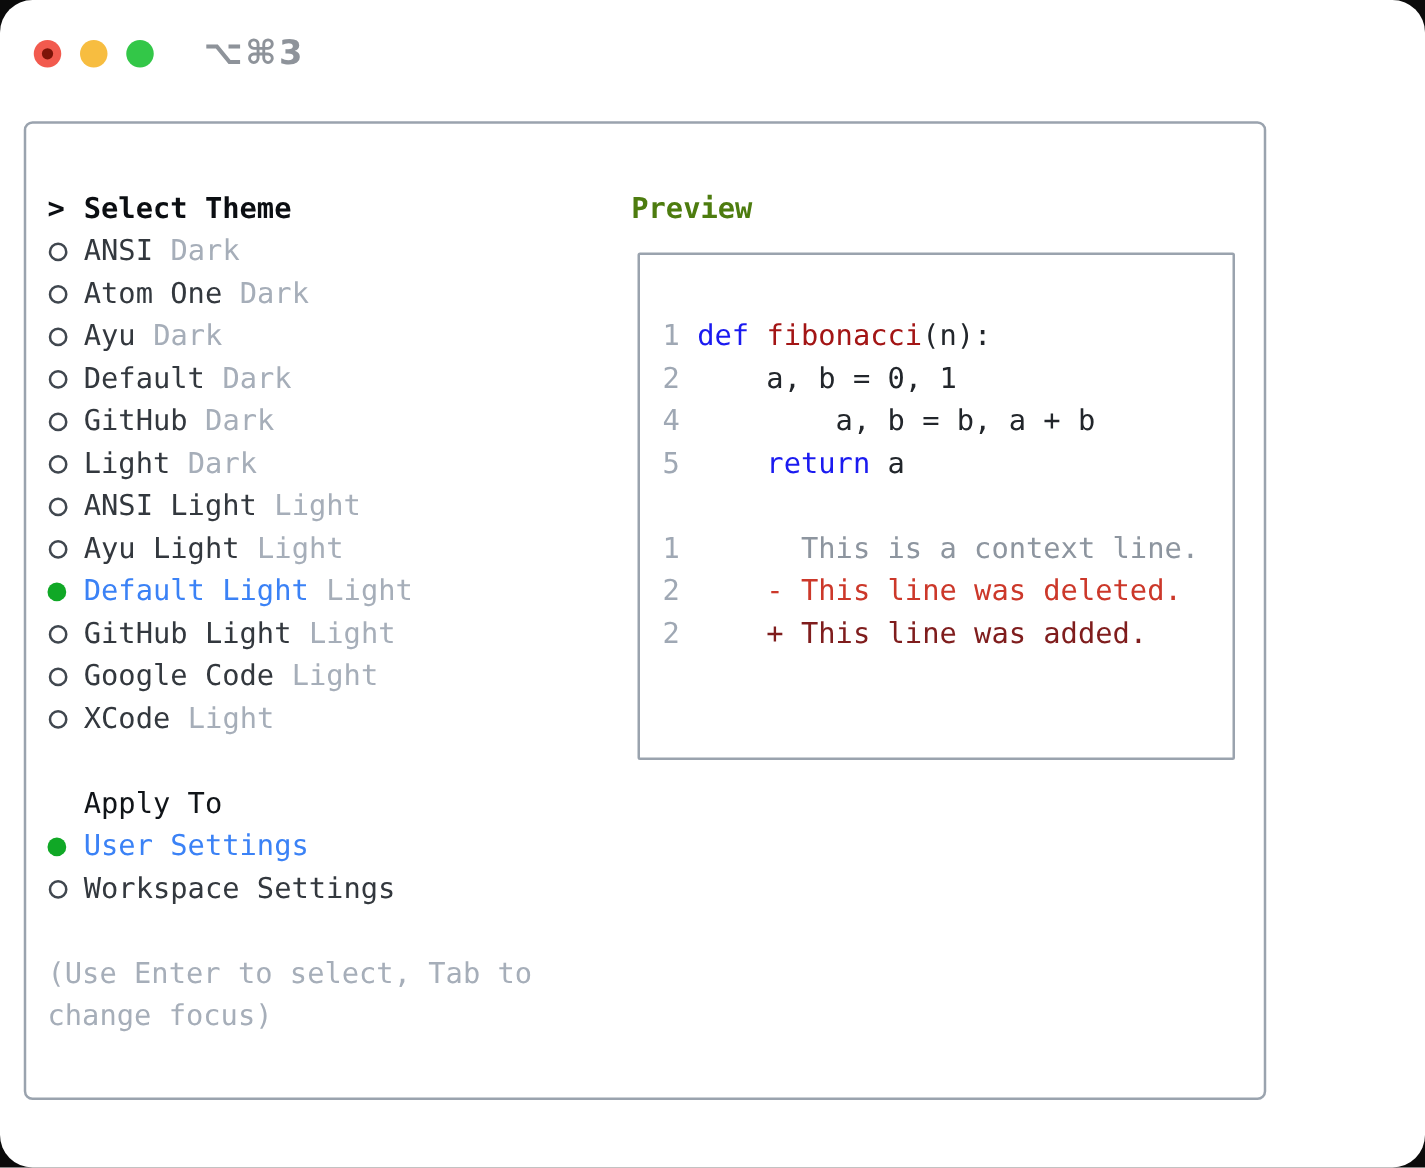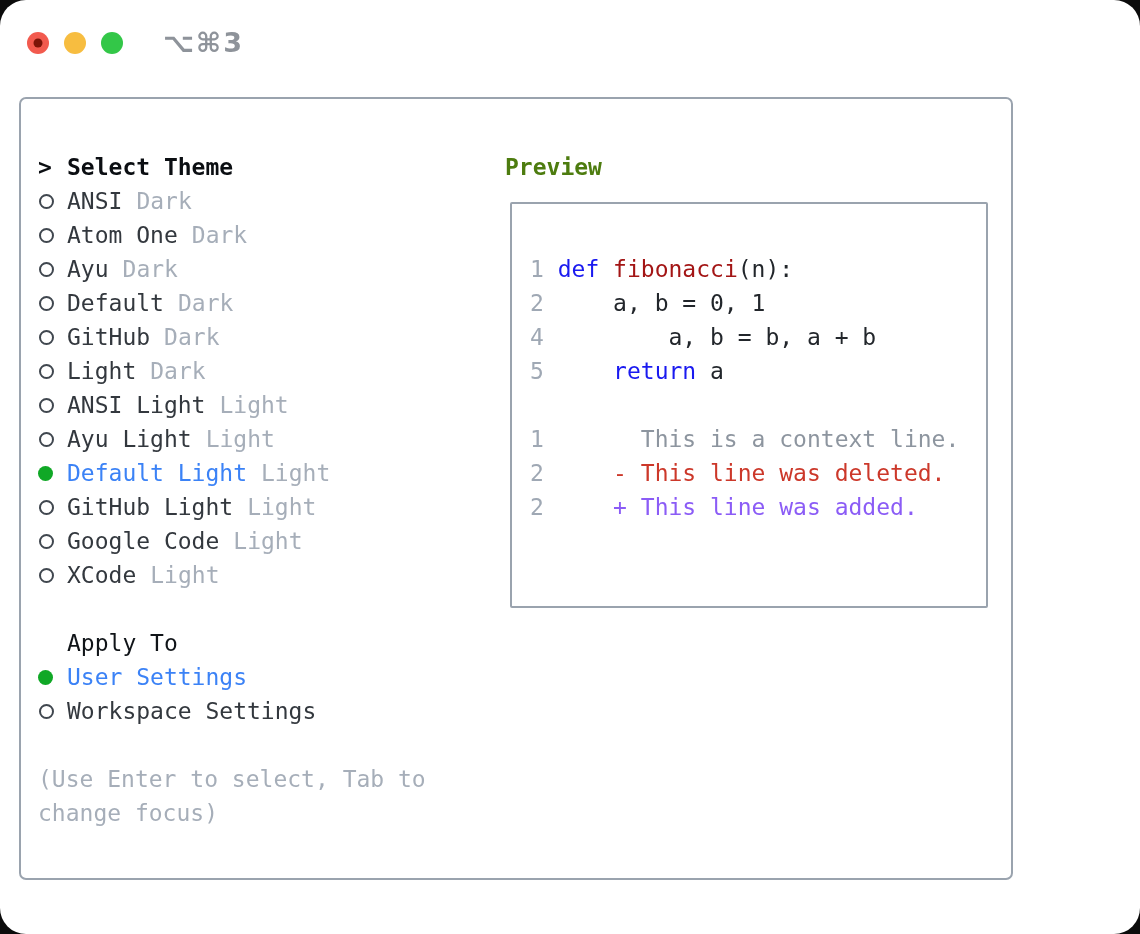--- a/index.html
+++ b/index.html
@@ -82,21 +82,21 @@
   }
   .code-line{
     font-size:23px;line-height:34px;min-height:34px;white-space:pre;
   }
   .tok-ln{color:#9fa8b4;}
   .tok-kw{color:#1a1af0;}
   .tok-fn{color:#a31515;}
   .tok-pl{color:#22262b;}
   .tok-ctx{color:#8d959f;}
   .tok-del{color:#cc382a;}
-  .tok-add{color:#8b5cf6;}
+  .tok-add{color:#7f1d1d;}
 </style>
 </head>
 <body>
 
 <div class="window">
 
   <div class="titlebar">
     <div class="light red"></div>
     <div class="light yellow"></div>
     <div class="light green"></div>

